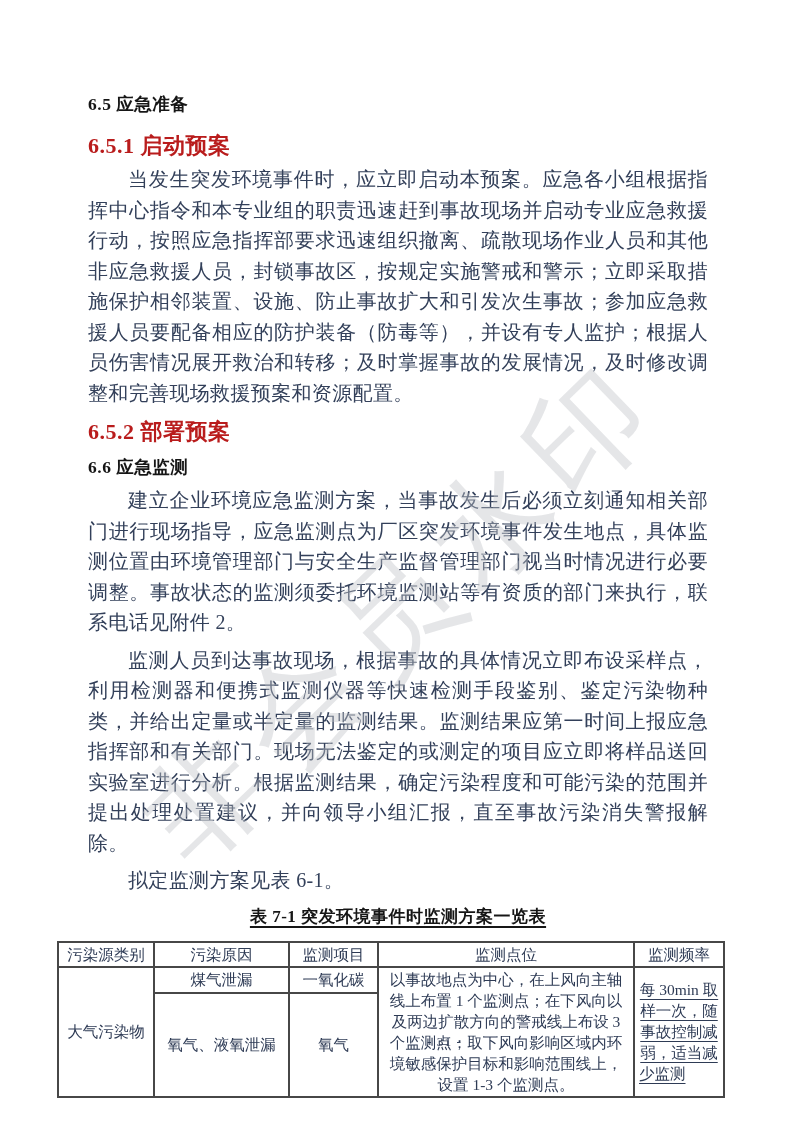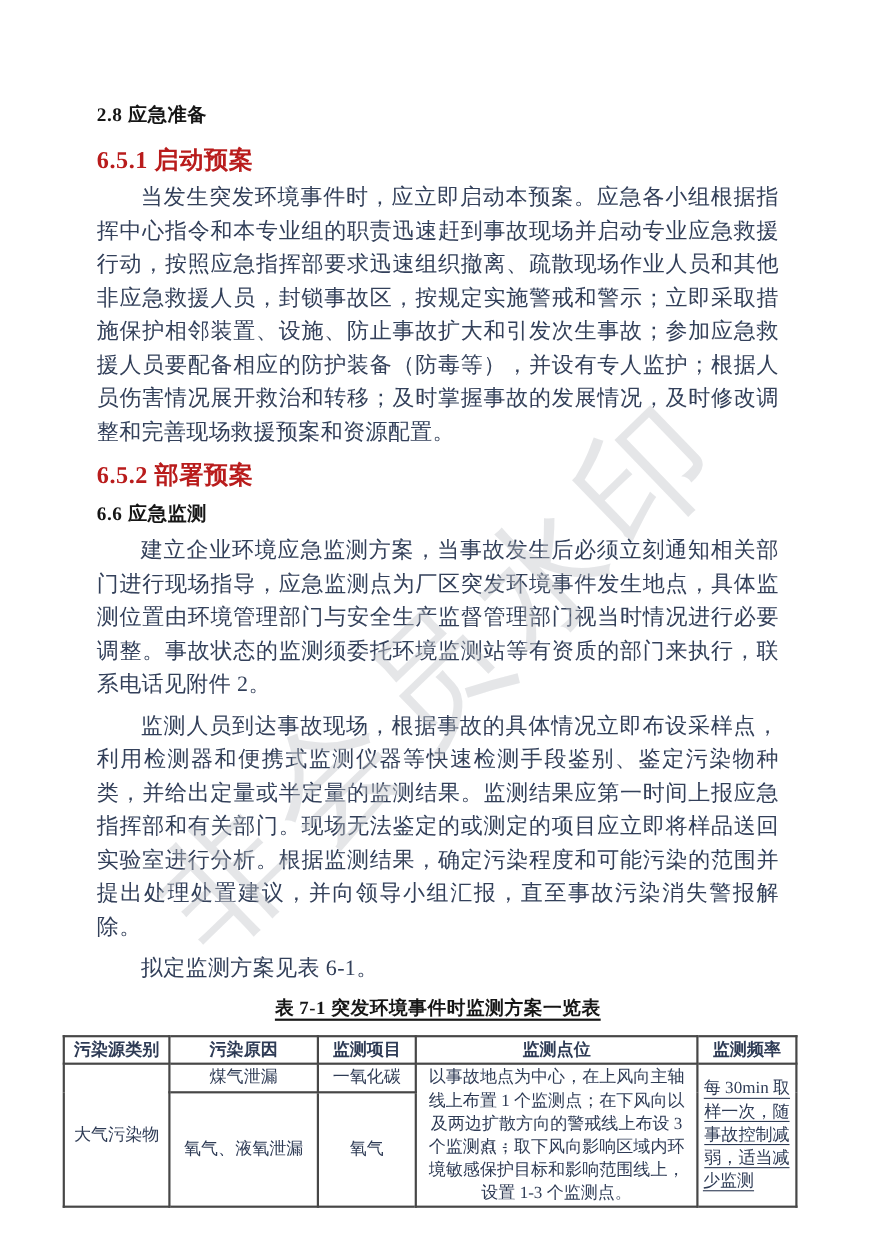--- a/index.html
+++ b/index.html
@@ -74,21 +74,21 @@
   table.monitor col.c4 { width: 256px; }
   table.monitor col.c5 { width: 90px; }
   table.monitor th, table.monitor td {
     border: 2px solid #474747;
     font-weight: normal;
     text-align: center;
     vertical-align: middle;
     padding: 1px 4px;
     line-height: 21px;
   }
-  table.monitor tr.hdr th { height: 17px; font-weight: bold; }
+  table.monitor tr.hdr th { height: 17px; }
   table.monitor tr.r1 td { height: 23px; }
   table.monitor tr.r2 td { height: 99px; }
   td.points {
     text-align: justify;
     text-align-last: center;
     text-underline-offset: 3.5px;
     text-decoration-thickness: 1px;
     padding: 2px 7px;
     line-height: 20.4px;
     vertical-align: top;
@@ -131,21 +131,21 @@
 </style>
 </head>
 <body>
 
 <div class="page">
 
   <div class="watermark">非会员水印</div>
 
   <div class="content">
 
-    <div class="h2">2.8 应急准备</div>
+    <div class="h2">6.5 应急准备</div>
 
     <div class="h3">6.5.1 启动预案</div>
     <p class="para">当发生突发环境事件时，应立即启动本预案。应急各小组根据指挥中心指令和本专业组的职责迅速赶到事故现场并启动专业应急救援行动，按照应急指挥部要求迅速组织撤离、疏散现场作业人员和其他非应急救援人员，封锁事故区，按规定实施警戒和警示；立即采取措施保护相邻装置、设施、防止事故扩大和引发次生事故；参加应急救援人员要配备相应的防护装备（防毒等），并设有专人监护；根据人员伤害情况展开救治和转移；及时掌握事故的发展情况，及时修改调整和完善现场救援预案和资源配置。</p>
 
     <div class="h3 sec-gap">6.5.2 部署预案</div>
 
     <div class="h2 sec-gap">6.6 应急监测</div>
     <p class="para">建立企业环境应急监测方案，当事故发生后必须立刻通知相关部门进行现场指导，应急监测点为厂区突发环境事件发生地点，具体监测位置由环境管理部门与安全生产监督管理部门视当时情况进行必要调整。事故状态的监测须委托环境监测站等有资质的部门来执行，联系电话见附件 2。</p>
     <p class="para">监测人员到达事故现场，根据事故的具体情况立即布设采样点，利用检测器和便携式监测仪器等快速检测手段鉴别、鉴定污染物种类，并给出定量或半定量的监测结果。监测结果应第一时间上报应急指挥部和有关部门。现场无法鉴定的或测定的项目应立即将样品送回实验室进行分析。根据监测结果，确定污染程度和可能污染的范围并提出处理处置建议，并向领导小组汇报，直至事故污染消失警报解除。</p>
     <p class="para">拟定监测方案见表 6-1。</p>

